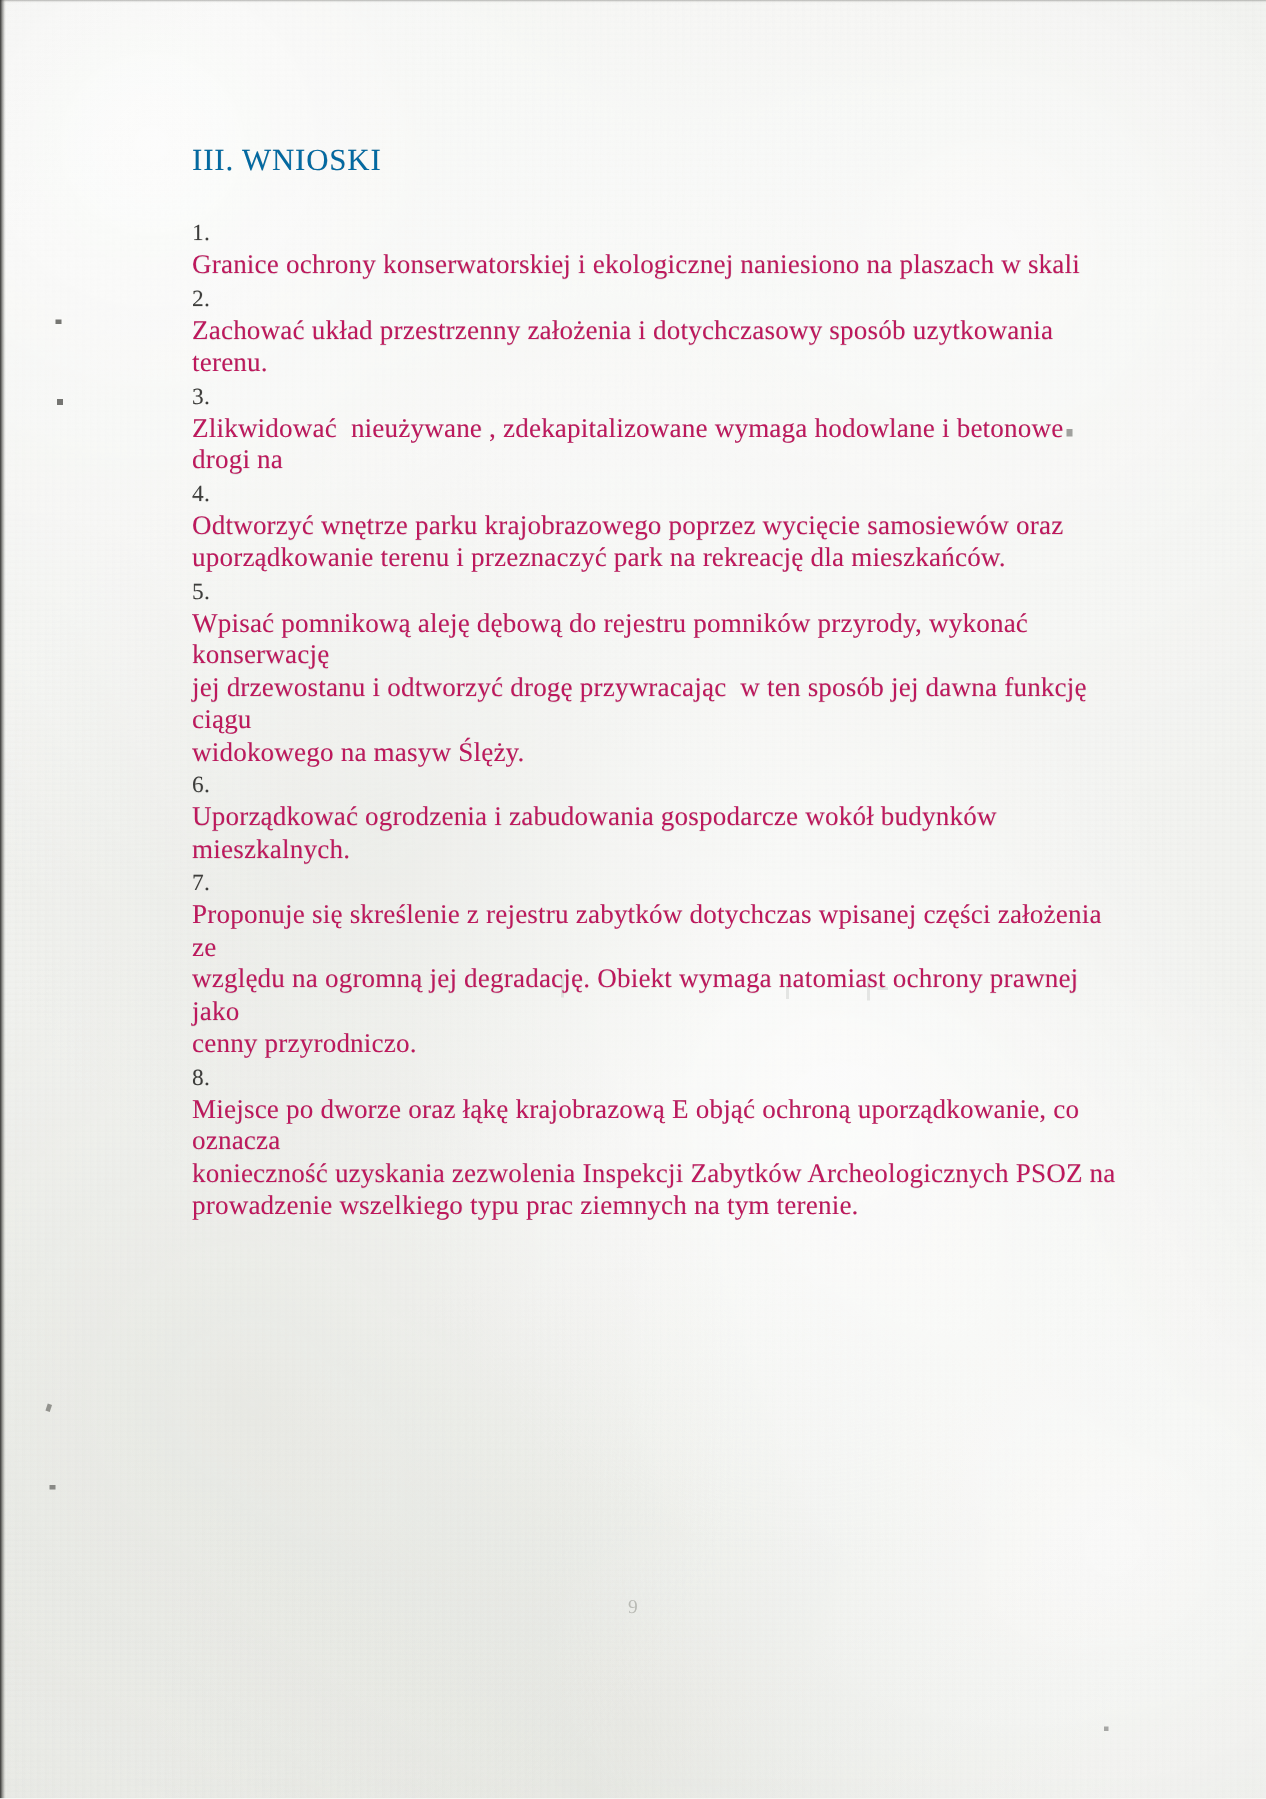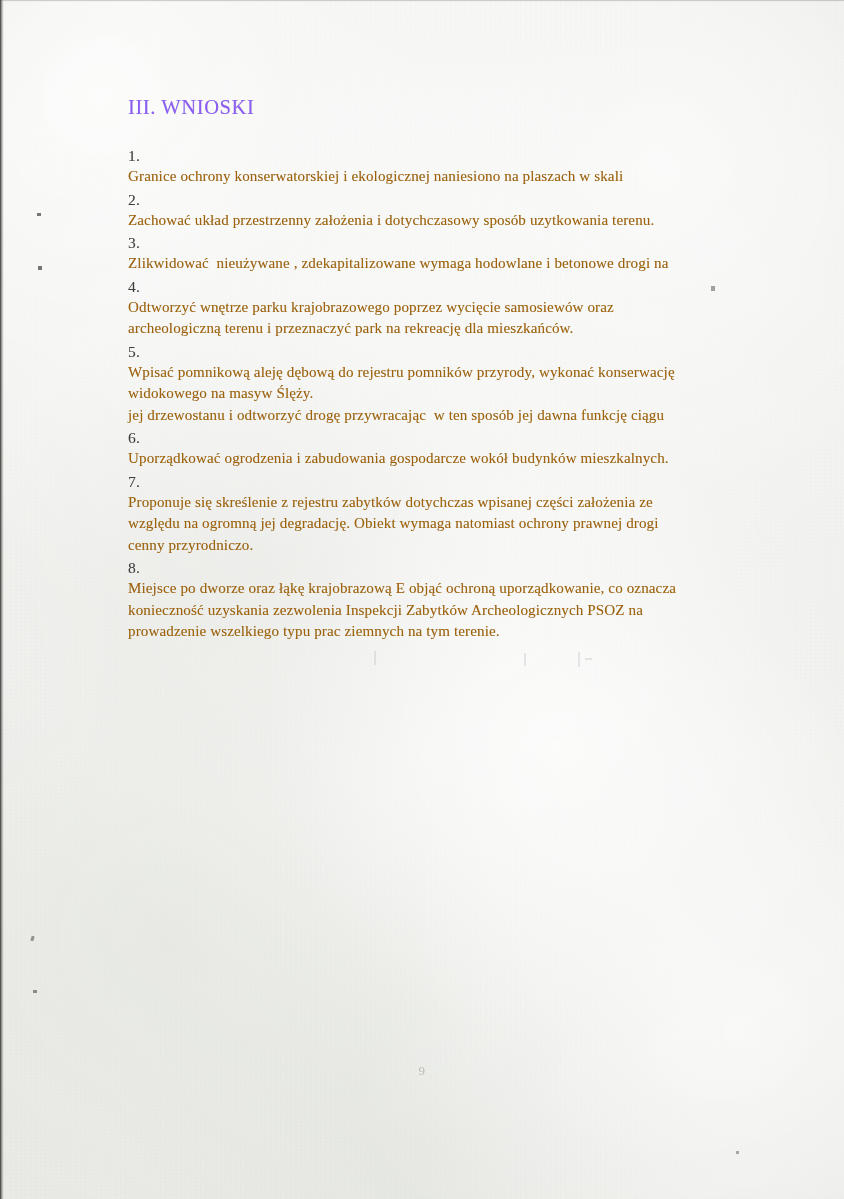--- a/index.html
+++ b/index.html
@@ -84,40 +84,40 @@
   .content {
     position: absolute;
     left: 128px;
     top: 96px;
     width: 624px;
   }
 
   .doc-heading {
     font-size: 20.5px;
     letter-spacing: 0.6px;
-    color: #8b5cf6;
+    color: #0369a1;
     margin: 0 0 26px 0;
     font-weight: normal;
   }
 
   .item {
     margin-bottom: 0;
   }
 
   .item-number {
     font-size: 15.5px;
     line-height: 21px;
     color: #3d3d3b;
     letter-spacing: 0.2px;
   }
 
   .item-body {
-    font-size: 15px;
+    font-size: 18px;
     line-height: 21.5px;
-    color: #a16207;
+    color: #be185d;
     letter-spacing: 0.15px;
     margin-bottom: 1px;
   }
 
   .item-body .line {
     display: block;
     white-space: pre-wrap;
   }
 
   
@@ -212,45 +212,45 @@
         <div class="item-number">3.</div>
         <div class="item-body">
           <span class="line">Zlikwidować  nieużywane , zdekapitalizowane wymaga hodowlane i betonowe drogi na</span>
         </div>
       </div>
 
       <div class="item">
         <div class="item-number">4.</div>
         <div class="item-body">
           <span class="line">Odtworzyć wnętrze parku krajobrazowego poprzez wycięcie samosiewów oraz</span>
-          <span class="line">archeologiczną terenu i przeznaczyć park na rekreację dla mieszkańców.</span>
+          <span class="line">uporządkowanie terenu i przeznaczyć park na rekreację dla mieszkańców.</span>
         </div>
       </div>
 
       <div class="item">
         <div class="item-number">5.</div>
         <div class="item-body">
           <span class="line">Wpisać pomnikową aleję dębową do rejestru pomników przyrody, wykonać konserwację</span>
+          <span class="line">jej drzewostanu i odtworzyć drogę przywracając  w ten sposób jej dawna funkcję ciągu</span>
           <span class="line">widokowego na masyw Ślęży.</span>
-          <span class="line">jej drzewostanu i odtworzyć drogę przywracając  w ten sposób jej dawna funkcję ciągu</span>
         </div>
       </div>
 
       <div class="item">
         <div class="item-number">6.</div>
         <div class="item-body">
           <span class="line">Uporządkować ogrodzenia i zabudowania gospodarcze wokół budynków mieszkalnych.</span>
         </div>
       </div>
 
       <div class="item">
         <div class="item-number">7.</div>
         <div class="item-body">
           <span class="line">Proponuje się skreślenie z rejestru zabytków dotychczas wpisanej części założenia ze</span>
-          <span class="line">względu na ogromną jej degradację. Obiekt wymaga natomiast ochrony prawnej drogi</span>
+          <span class="line">względu na ogromną jej degradację. Obiekt wymaga natomiast ochrony prawnej jako</span>
           <span class="line">cenny przyrodniczo.</span>
         </div>
       </div>
 
       <div class="item">
         <div class="item-number">8.</div>
         <div class="item-body">
           <span class="line">Miejsce po dworze oraz łąkę krajobrazową E objąć ochroną uporządkowanie, co oznacza</span>
           <span class="line">konieczność uzyskania zezwolenia Inspekcji Zabytków Archeologicznych PSOZ na</span>
           <span class="line">prowadzenie wszelkiego typu prac ziemnych na tym terenie.</span>

